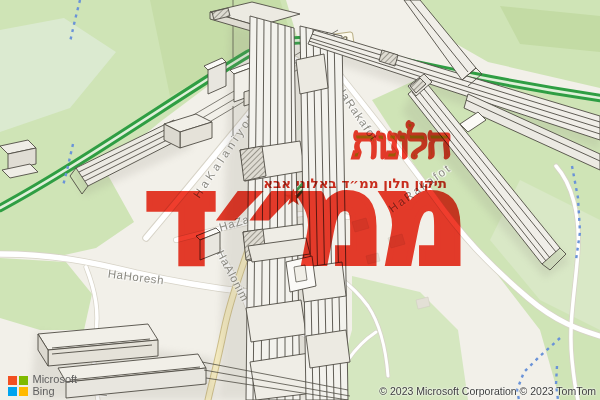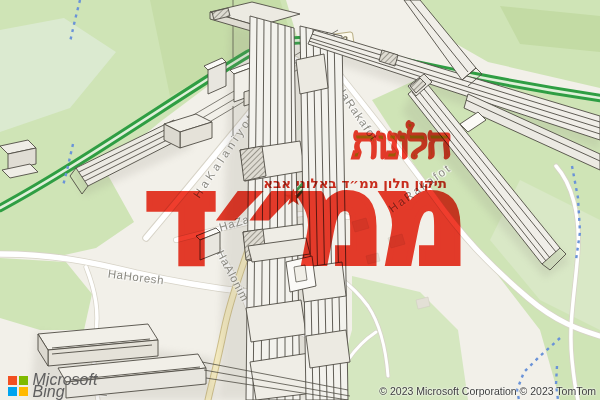--- a/index.html
+++ b/index.html
@@ -23,21 +23,21 @@
   #watermark .t2{position:absolute;top:157px;right:138px;direction:rtl;color:#ef3d2d;
       font-family:"DejaVu Sans",sans-serif;font-weight:700;font-size:126px;line-height:1;
       letter-spacing:-7px;-webkit-text-stroke:6px #ef3d2d;}
   #watermark .sub{position:absolute;top:177px;right:153px;direction:rtl;color:#d32f1f;
       font-family:"DejaVu Sans",sans-serif;font-weight:bold;font-size:13.5px;line-height:1;padding-left:23px;}
   #watermark .star{position:absolute;left:283px;top:186px;color:#e5331f;font-size:23px;line-height:1;}
   
   #logo{position:absolute;left:8px;top:374px;display:flex;align-items:flex-start;gap:5px;cursor:pointer;}
   #logo .sq{display:grid;grid-template-columns:9px 9px;grid-template-rows:9px 9px;gap:1.5px;margin-top:2px;}
   #logo .sq div{width:9px;height:9px;}
-  #logo .ltxt{font-size:16px;line-height:11.5px;color:#5f5f5f;font-style:italic;}
+  #logo .ltxt{font-size:11px;line-height:11.5px;color:#5f5f5f;}
   #copyright{position:absolute;right:4px;bottom:3px;font-size:10.5px;color:#3d3d3d;
       text-shadow:0 0 2px #fff,0 0 2px #fff;}
 </style>
 </head>
 <body>
 
 <div id="stage">
 
   <svg width="600" height="400" viewBox="0 0 600 400">
 

